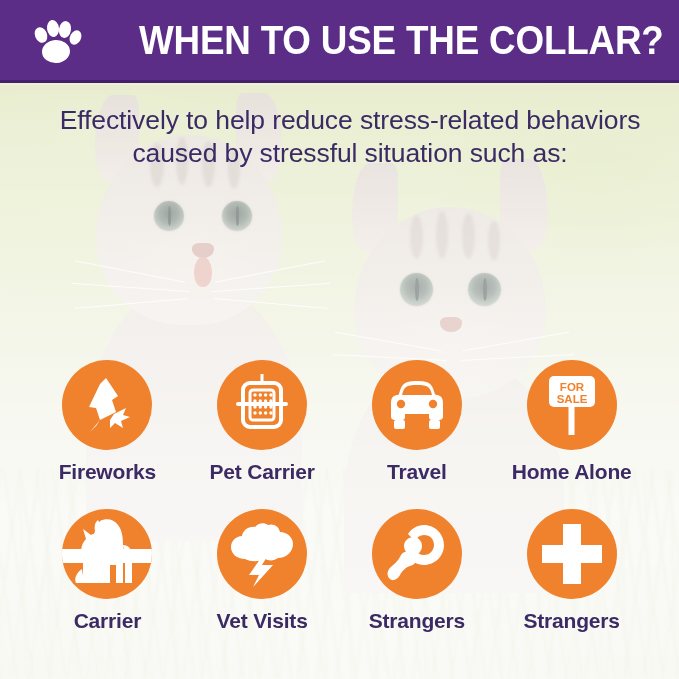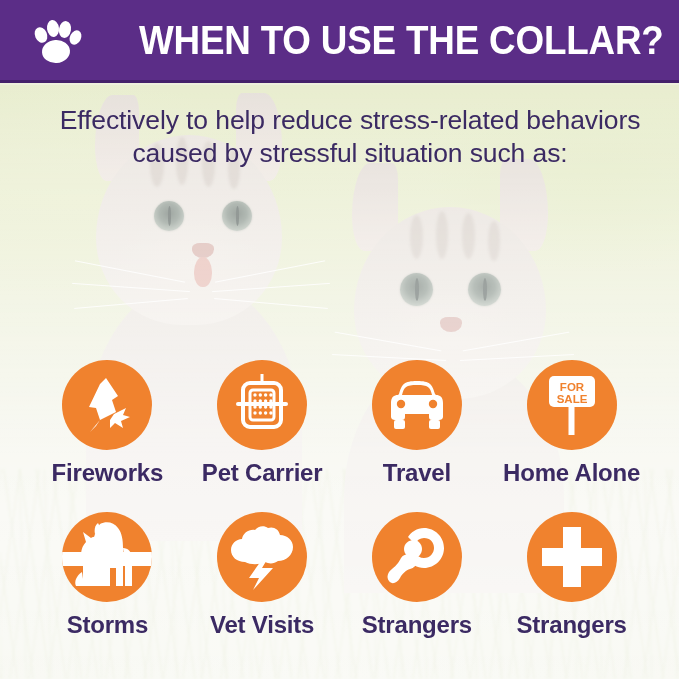--- a/index.html
+++ b/index.html
@@ -207,21 +207,21 @@
     background: #f0822e;
     display: flex;
     align-items: center;
     justify-content: center;
     overflow: hidden;
   }
   .circle svg { display: block; }
   .cell-label {
     margin-top: 10px;
     color: #3b2a63;
-    font-size: 24px;
+    font-size: 21px;
     font-weight: bold;
     letter-spacing: -0.2px;
     white-space: nowrap;
     line-height: 1.1;
   }
 </style>
 </head>
 <body>
 
 <div class="poster">
@@ -367,21 +367,21 @@
         <div class="circle">
           <svg width="90" height="90" viewBox="0 0 90 90">
             <rect x="0" y="40" width="90" height="14" fill="#ffffff"></rect>
             <path d="M38 12 C44 9 52 10 56 16 C60 21 61 28 61 36 L61 74 L54 74 L54 56 L44 56 L44 74 L37 74 L37 52 C33 48 31 42 31 36 C31 28 33 18 38 12 Z" fill="#ffffff"></path>
             <path d="M36 11 C33 13 32 18 33 22 L39 17 Z" fill="#ffffff"></path>
             <path d="M61 36 C66 36 70 40 70 46 L70 74 L63 74 L63 52 Z" fill="#ffffff"></path>
             <path d="M24 30 L21 20 L29 26 C32 24 36 24 39 26 L46 20 L44 31 C47 35 48 40 48 46 L48 74 L21 74 L21 50 C18 46 18 36 24 30 Z" fill="#ffffff"></path>
             <path d="M20 60 C14 64 12 70 14 74 L22 74 Z" fill="#ffffff"></path>
           </svg>
         </div>
-        <div class="cell-label">Storms</div>
+        <div class="cell-label">Carrier</div>
       </div>
 
       <div class="cell">
         <div class="circle">
           <svg width="70" height="66" viewBox="0 0 70 66">
             <path d="M18 38 C10 38 4 33 4 26 C4 20 9 15 15 15 C16 9 22 5 28 6 C31 2 37 1 41 4 C46 2 52 5 53 11 C60 11 66 16 66 23 C66 31 59 37 51 37 C47 40 42 40 38 38 C32 41 24 41 18 38 Z" fill="#ffffff"></path>
             <path d="M36 34 L22 54 L32 54 L26 66 L46 44 L35 44 L41 34 Z" fill="#ffffff"></path>
           </svg>
         </div>
         <div class="cell-label">Vet Visits</div>

